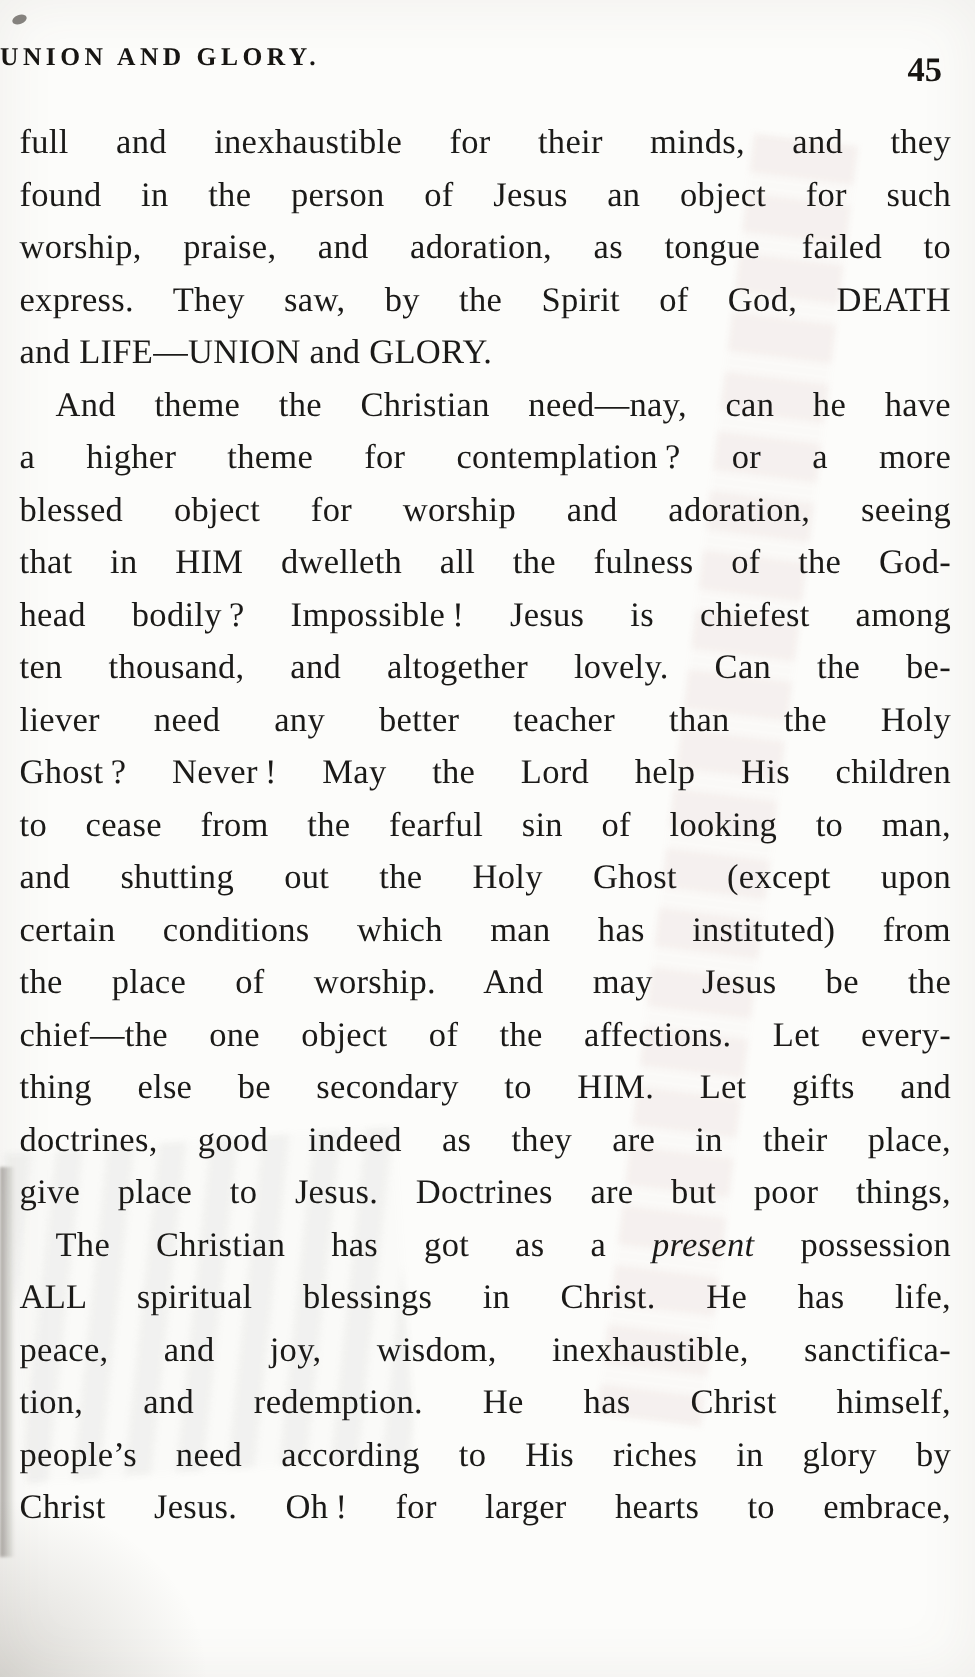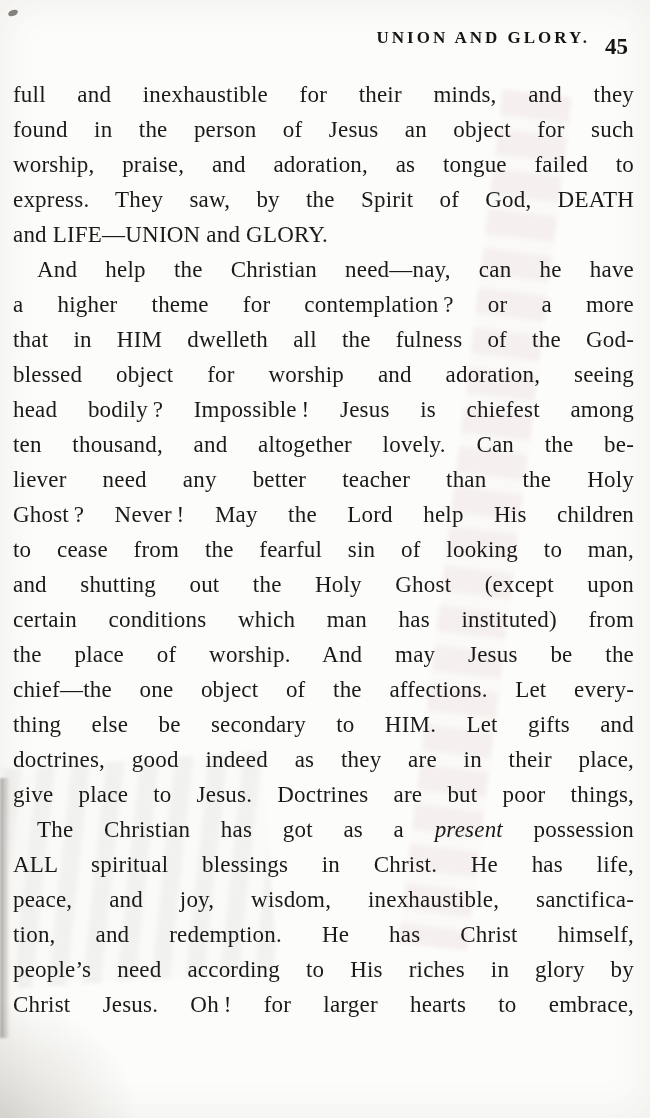--- a/index.html
+++ b/index.html
@@ -47,21 +47,21 @@
       rgba(150,150,150,0.10) 0 18px,
       rgba(150,150,150,0.02) 18px 34px);
     transform:rotate(-4deg);
     filter:blur(2px);
     pointer-events:none;
   }
 
   header { position:absolute; top:24px; left:0; right:0; height:34px; }
   .running-title {
     position:absolute; left:0; right:60px; top:4px;
-    text-align:right;
+    text-align:left;
     font-size:17px; font-weight:bold; letter-spacing:3px;
     color:#171512;
   }
   .page-number {
     position:absolute; right:22px; top:0;
     font-size:23px; font-weight:bold; color:#171512;margin-top:10px;
   }
 
   main {
     position:absolute; top:77px; left:13px; right:16px;
@@ -98,24 +98,24 @@
 
     <div class="para">
       <div class="line">full and inexhaustible for their minds, and they</div>
       <div class="line">found in the person of Jesus an object for such</div>
       <div class="line">worship, praise, and adoration, as tongue failed to</div>
       <div class="line">express. They saw, by the Spirit of God, DEATH</div>
       <div class="line last">and LIFE—UNION and GLORY.</div>
     </div>
 
     <div class="para">
-      <div class="line indent">And help the Christian need—nay, can he have</div>
+      <div class="line indent">And theme the Christian need—nay, can he have</div>
       <div class="line">a higher theme for contemplation ? or a more</div>
+      <div class="line">blessed object for worship and adoration, seeing</div>
       <div class="line">that in HIM dwelleth all the fulness of the God-</div>
-      <div class="line">blessed object for worship and adoration, seeing</div>
       <div class="line">head bodily ? Impossible ! Jesus is chiefest among</div>
       <div class="line">ten thousand, and altogether lovely. Can the be-</div>
       <div class="line">liever need any better teacher than the Holy</div>
       <div class="line">Ghost ? Never ! May the Lord help His children</div>
       <div class="line">to cease from the fearful sin of looking to man,</div>
       <div class="line">and shutting out the Holy Ghost (except upon</div>
       <div class="line">certain conditions which man has instituted) from</div>
       <div class="line">the place of worship. And may Jesus be the</div>
       <div class="line">chief—the one object of the affections. Let every-</div>
       <div class="line">thing else be secondary to HIM. Let gifts and</div>

